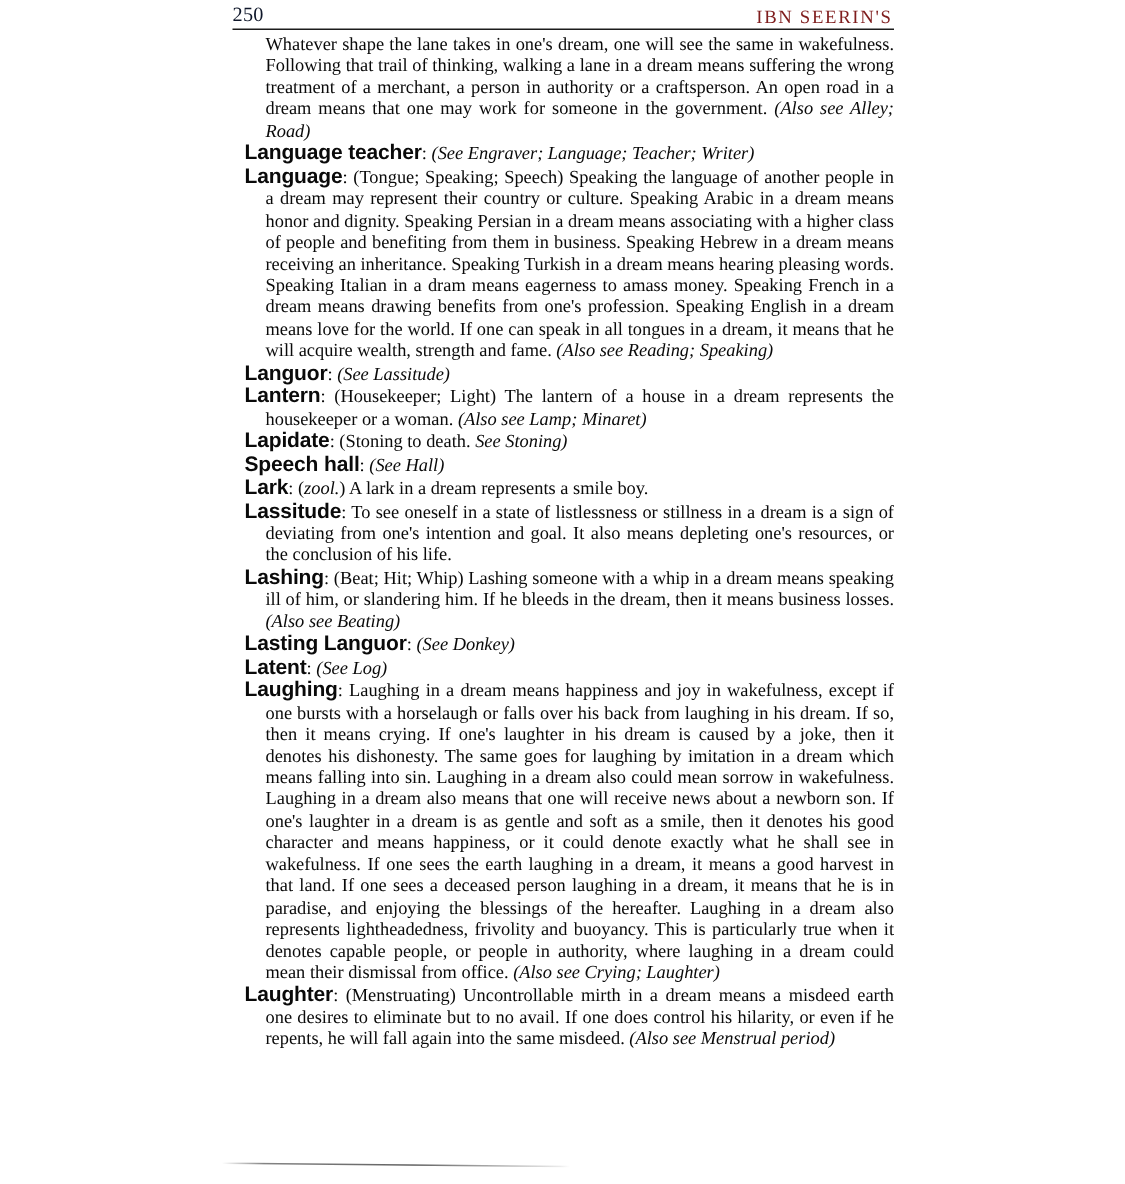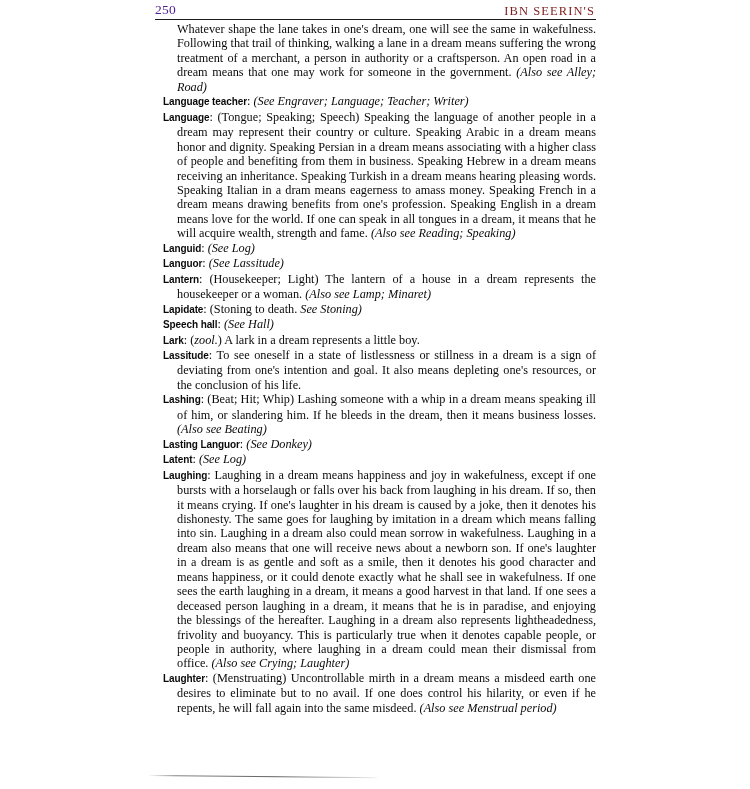--- a/index.html
+++ b/index.html
@@ -28,21 +28,21 @@
     top: 2px;
     width: 440px;
     height: 17px;
   }
   .folio {
     position: absolute;
     left: 0;
     top: 0;
     font-size: 13.5px;
     letter-spacing: 0.2px;
-    color: #4c1d95;
+    color: #0f172a;
   }
   .book-title {
     position: absolute;
     right: 0;
     top: 2px;
     font-size: 12.5px;
     letter-spacing: 1.1px;
     color: #7f1d1d;
   }
   .head-rule {
@@ -74,21 +74,21 @@
   }
   
   .entry.continuation {
     padding-left: 14px;
     text-indent: 0;
   }
 
   .headword {
     font-family: "Liberation Sans", "DejaVu Sans", sans-serif;
     font-weight: bold;
-    font-size: 10px;
+    font-size: 14px;
     letter-spacing: -0.1px;
   }
   .ital {
     font-style: italic;
   }
 
   
   .scan-artifact {
     position: absolute;
     left: 148px;
@@ -113,26 +113,25 @@
   <div class="running-head">
     <span class="folio">250</span>
     <span class="book-title">IBN SEERIN'S</span>
   </div>
   <div class="head-rule"></div>
 
   <div class="column" id="entry-column">
       <p class="entry continuation"><span class="">Whatever shape the lane takes in one's dream, one will see the same in wakefulness. Following that trail of thinking, walking a lane in a dream means suffering the wrong treatment of a merchant, a person in authority or a craftsperson. An open road in a dream means that one may work for someone in the government. </span><span class="ital">(Also see Alley; Road)</span></p>
       <p class="entry"><span class="headword">Language teacher</span><span class="">: </span><span class="ital">(See Engraver; Language; Teacher; Writer)</span></p>
       <p class="entry"><span class="headword">Language</span><span class="">: (Tongue; Speaking; Speech) Speaking the language of another people in a dream may represent their country or culture. Speaking Arabic in a dream means honor and dignity. Speaking Persian in a dream means associating with a higher class of people and benefiting from them in business. Speaking Hebrew in a dream means receiving an inheritance. Speaking Turkish in a dream means hearing pleasing words. Speaking Italian in a dram means eagerness to amass money. Speaking French in a dream means drawing benefits from one's profession. Speaking English in a dream means love for the world. If one can speak in all tongues in a dream, it means that he will acquire wealth, strength and fame. </span><span class="ital">(Also see Reading; Speaking)</span></p>
-      <p class="entry"><span class="headword">Languid</span><span class="">: </span><span class="ital">(See Log)</span></p>
       <p class="entry"><span class="headword">Languor</span><span class="">: </span><span class="ital">(See Lassitude)</span></p>
       <p class="entry"><span class="headword">Lantern</span><span class="">: (Housekeeper; Light) The lantern of a house in a dream represents the housekeeper or a woman. </span><span class="ital">(Also see Lamp; Minaret)</span></p>
       <p class="entry"><span class="headword">Lapidate</span><span class="">: (Stoning to death. </span><span class="ital">See Stoning)</span></p>
       <p class="entry"><span class="headword">Speech hall</span><span class="">: </span><span class="ital">(See Hall)</span></p>
-      <p class="entry"><span class="headword">Lark</span><span class="">: (</span><span class="ital">zool.</span><span class="">) A lark in a dream represents a little boy.</span></p>
+      <p class="entry"><span class="headword">Lark</span><span class="">: (</span><span class="ital">zool.</span><span class="">) A lark in a dream represents a smile boy.</span></p>
       <p class="entry"><span class="headword">Lassitude</span><span class="">: To see oneself in a state of listlessness or stillness in a dream is a sign of deviating from one's intention and goal. It also means depleting one's resources, or the conclusion of his life.</span></p>
       <p class="entry"><span class="headword">Lashing</span><span class="">: (Beat; Hit; Whip) Lashing someone with a whip in a dream means speaking ill of him, or slandering him. If he bleeds in the dream, then it means business losses. </span><span class="ital">(Also see Beating)</span></p>
       <p class="entry"><span class="headword">Lasting Languor</span><span class="">: </span><span class="ital">(See Donkey)</span></p>
       <p class="entry"><span class="headword">Latent</span><span class="">: </span><span class="ital">(See Log)</span></p>
       <p class="entry"><span class="headword">Laughing</span><span class="">: Laughing in a dream means happiness and joy in wakefulness, except if one bursts with a horselaugh or falls over his back from laughing in his dream. If so, then it means crying. If one's laughter in his dream is caused by a joke, then it denotes his dishonesty. The same goes for laughing by imitation in a dream which means falling into sin. Laughing in a dream also could mean sorrow in wakefulness. Laughing in a dream also means that one will receive news about a newborn son. If one's laughter in a dream is as gentle and soft as a smile, then it denotes his good character and means happiness, or it could denote exactly what he shall see in wakefulness. If one sees the earth laughing in a dream, it means a good harvest in that land. If one sees a deceased person laughing in a dream, it means that he is in paradise, and enjoying the blessings of the hereafter. Laughing in a dream also represents lightheadedness, frivolity and buoyancy. This is particularly true when it denotes capable people, or people in authority, where laughing in a dream could mean their dismissal from office. </span><span class="ital">(Also see Crying; Laughter)</span></p>
       <p class="entry"><span class="headword">Laughter</span><span class="">: (Menstruating) Uncontrollable mirth in a dream means a misdeed earth one desires to eliminate but to no avail. If one does control his hilarity, or even if he repents, he will fall again into the same misdeed. </span><span class="ital">(Also see Menstrual period)</span></p>
     </div>
 
   <div class="scan-artifact"></div>
 

